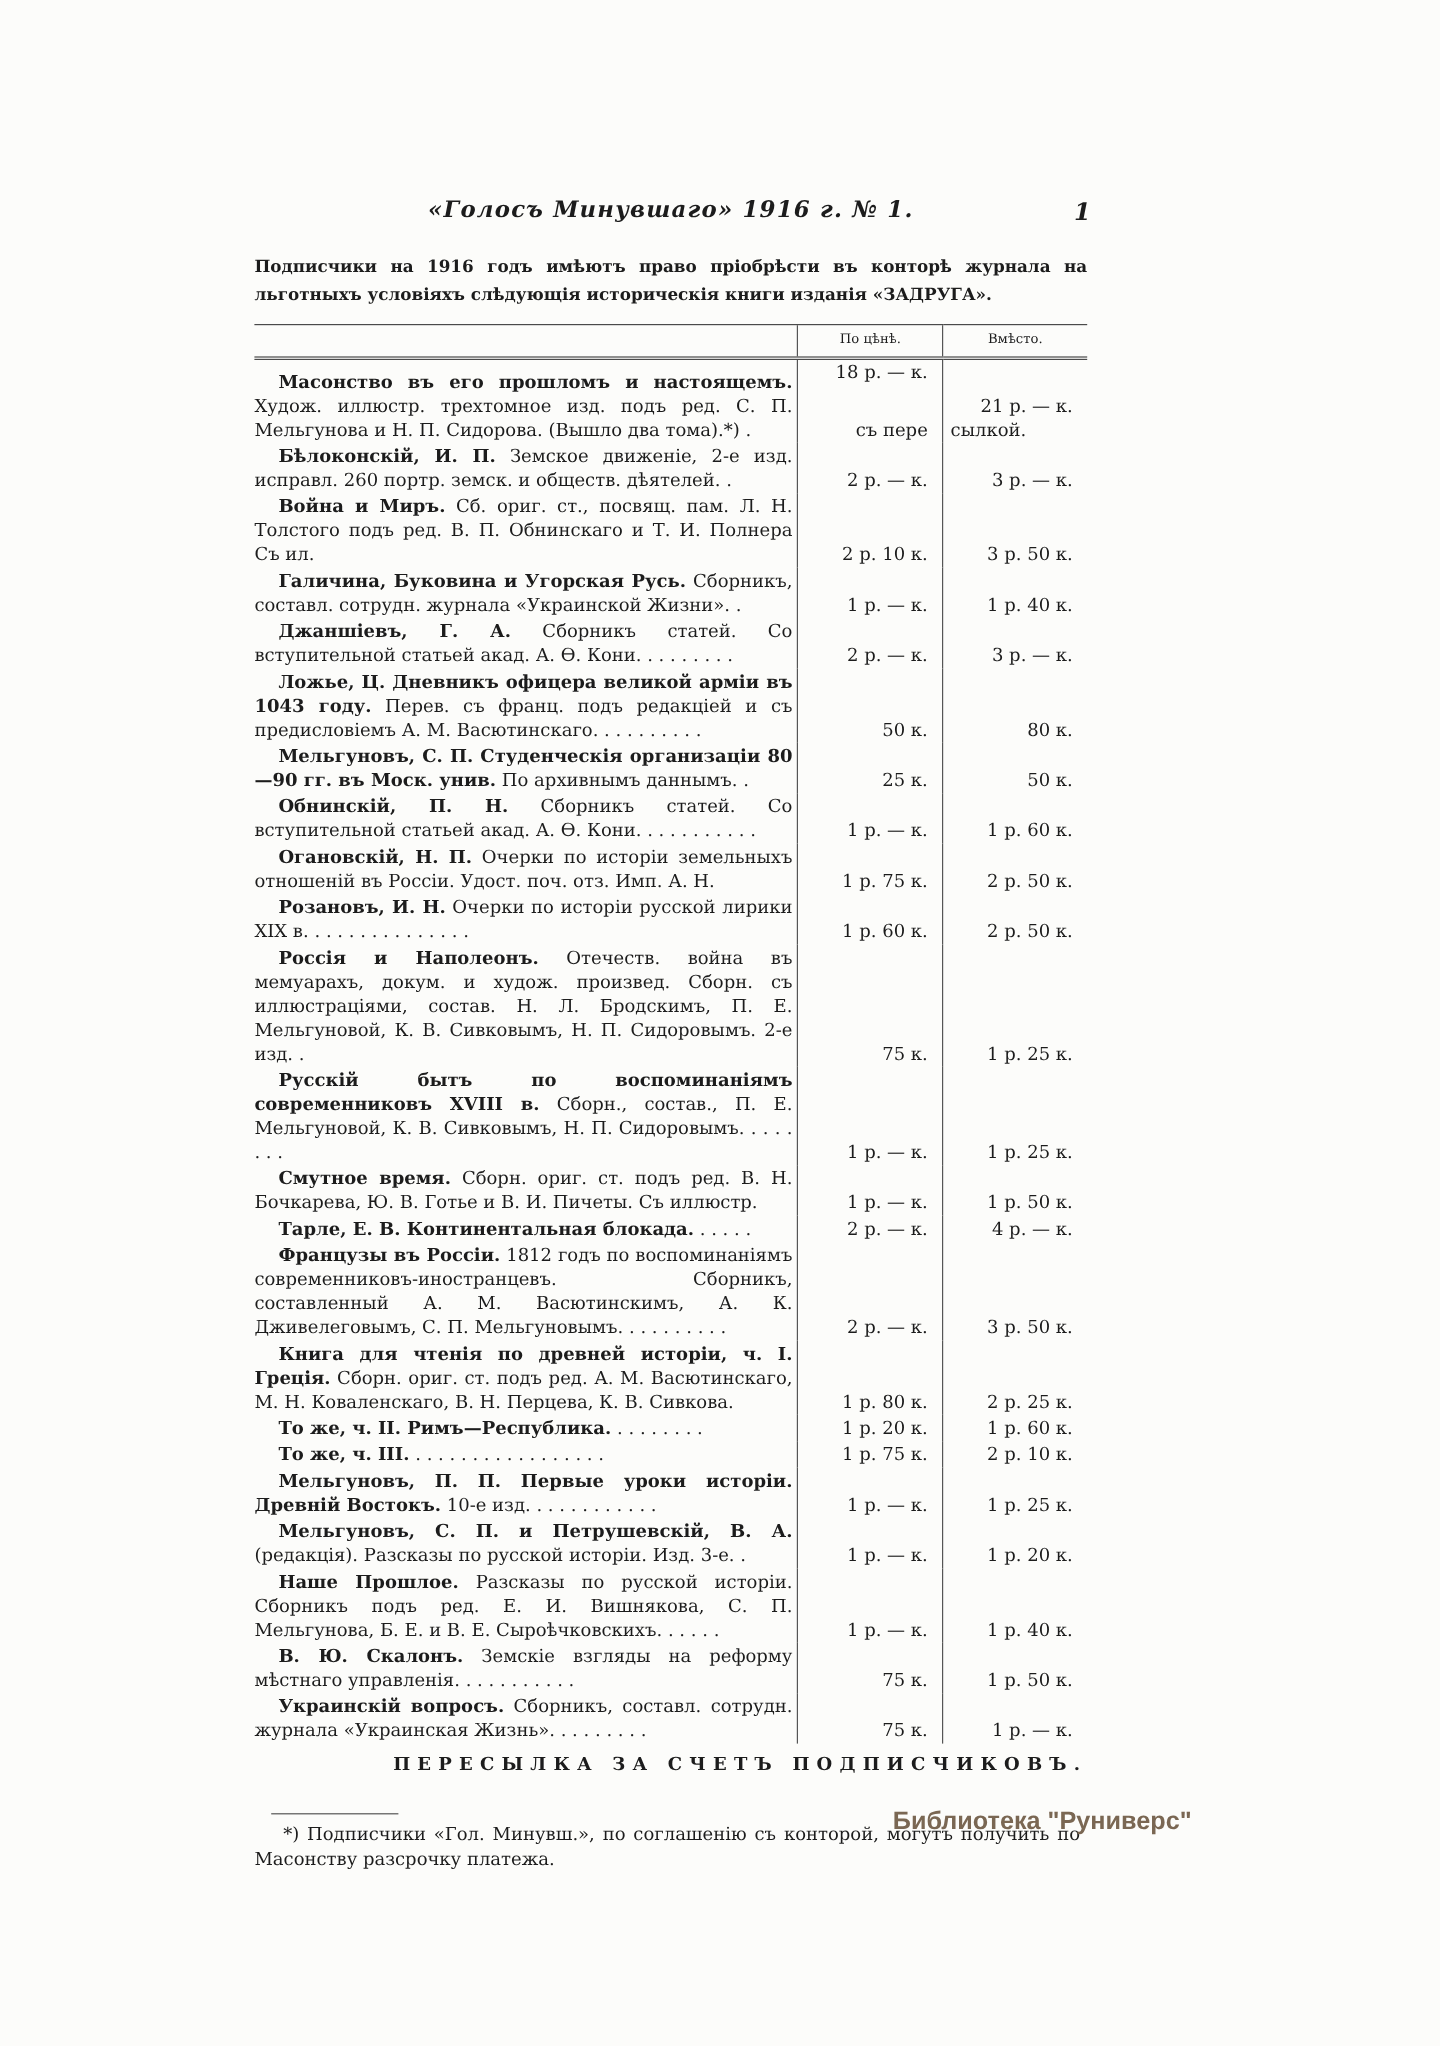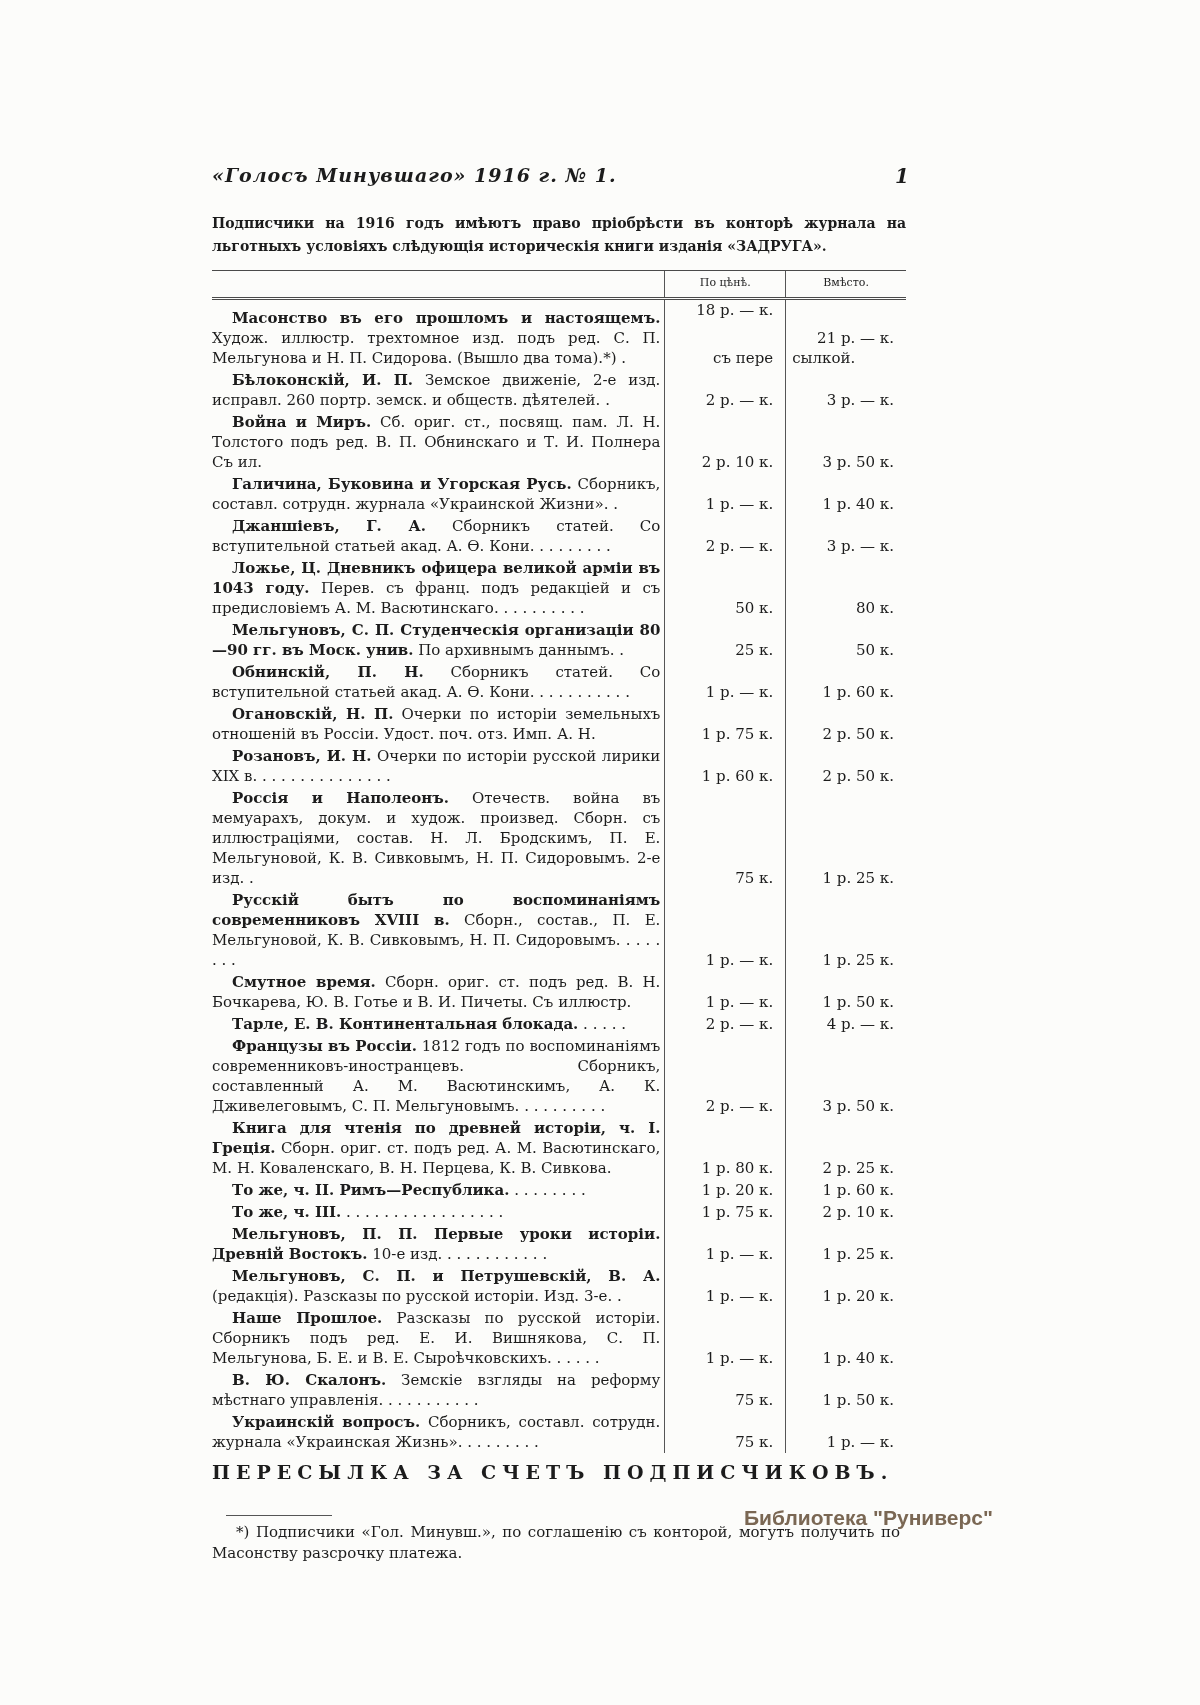--- a/index.html
+++ b/index.html
@@ -2,36 +2,36 @@
 <html><head>
 <meta charset="utf-8">
 <style>
   html,body{margin:0;padding:0;}
   body{
     width:1200px;height:1705px;position:relative;overflow:hidden;
     background:#fcfcfa;color:#1c1c1c;
     font-family:"DejaVu Serif", serif;
   }
   .content{position:absolute;left:212px;top:164px;width:694px;}
-  .journal-header{position:relative;text-align:left;font-style:italic;font-weight:bold;font-size:19px;letter-spacing:1px;height:26px;}
+  .journal-header{position:relative;text-align:center;font-style:italic;font-weight:bold;font-size:19px;letter-spacing:1px;height:26px;}
   .page-num{position:absolute;right:-4px;top:0;font-style:italic;font-weight:bold;font-size:20px;}
   .intro{margin-top:22px;font-weight:bold;font-size:14px;line-height:23px;text-align:justify;}
   table.price-table{margin-top:12px;border-collapse:collapse;width:100%;font-size:15px;line-height:20px;}
   table.price-table thead td{
     border-top:1px solid #4a4a4a;border-bottom:3px double #4a4a4a;
     text-align:center;font-size:11px;padding:2px 0 4px;
   }
   td.c1,td.c2{border-left:1px solid #555;}
   tbody td{vertical-align:bottom;padding:0;}
   .title-cell{width:472px;text-align:justify;text-indent:20px;padding:1px 4px 1px 0;}
   .bt{font-weight:bold;}
   .price-cell{text-align:right;padding:0 12px 1px 4px;white-space:nowrap;width:106px;}
   .pnote-r{text-align:right;padding-right:0;margin-top:28px;}
   .pnote-l{text-align:left;padding-left:2px;}
-  .peresylka{margin-top:8px;text-align:left;font-weight:bold;font-size:19px;letter-spacing:6px;white-space:nowrap;}
+  .peresylka{margin-top:8px;text-align:right;font-weight:bold;font-size:15px;letter-spacing:6px;white-space:nowrap;}
   .footrule{margin-top:32px;margin-left:14px;width:106px;border-top:1px solid #555;}
   .footnote{margin-top:6px;font-size:15px;line-height:21px;text-indent:24px;width:688px;text-align:justify;}
   .watermark{
     position:absolute;left:744px;top:1506px;
     font-family:"Liberation Sans", sans-serif;font-weight:bold;font-size:21px;color:#7a6753;
   }
 </style>
 </head>
 <body>
 

